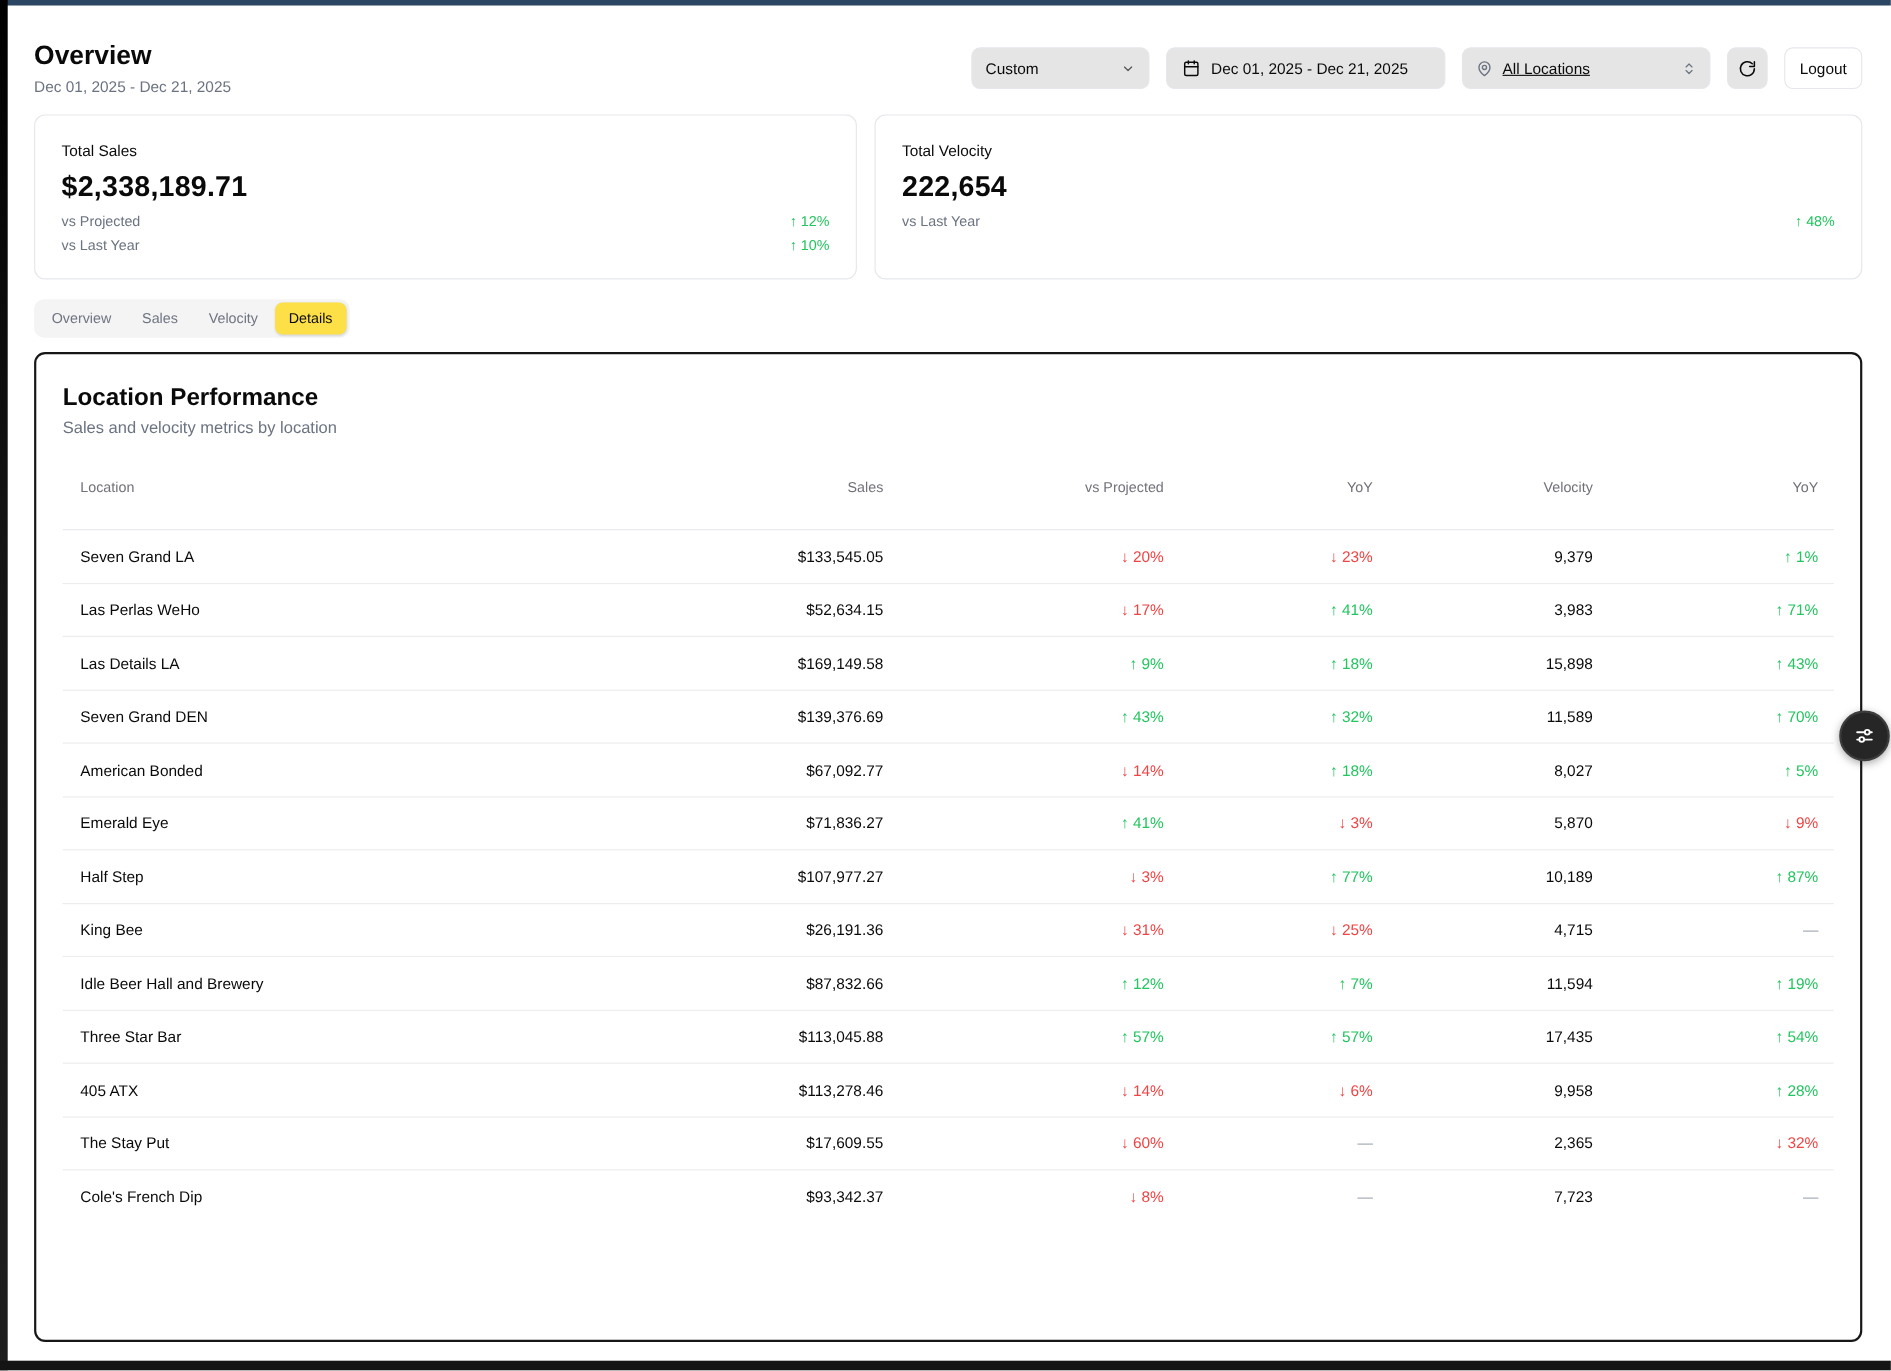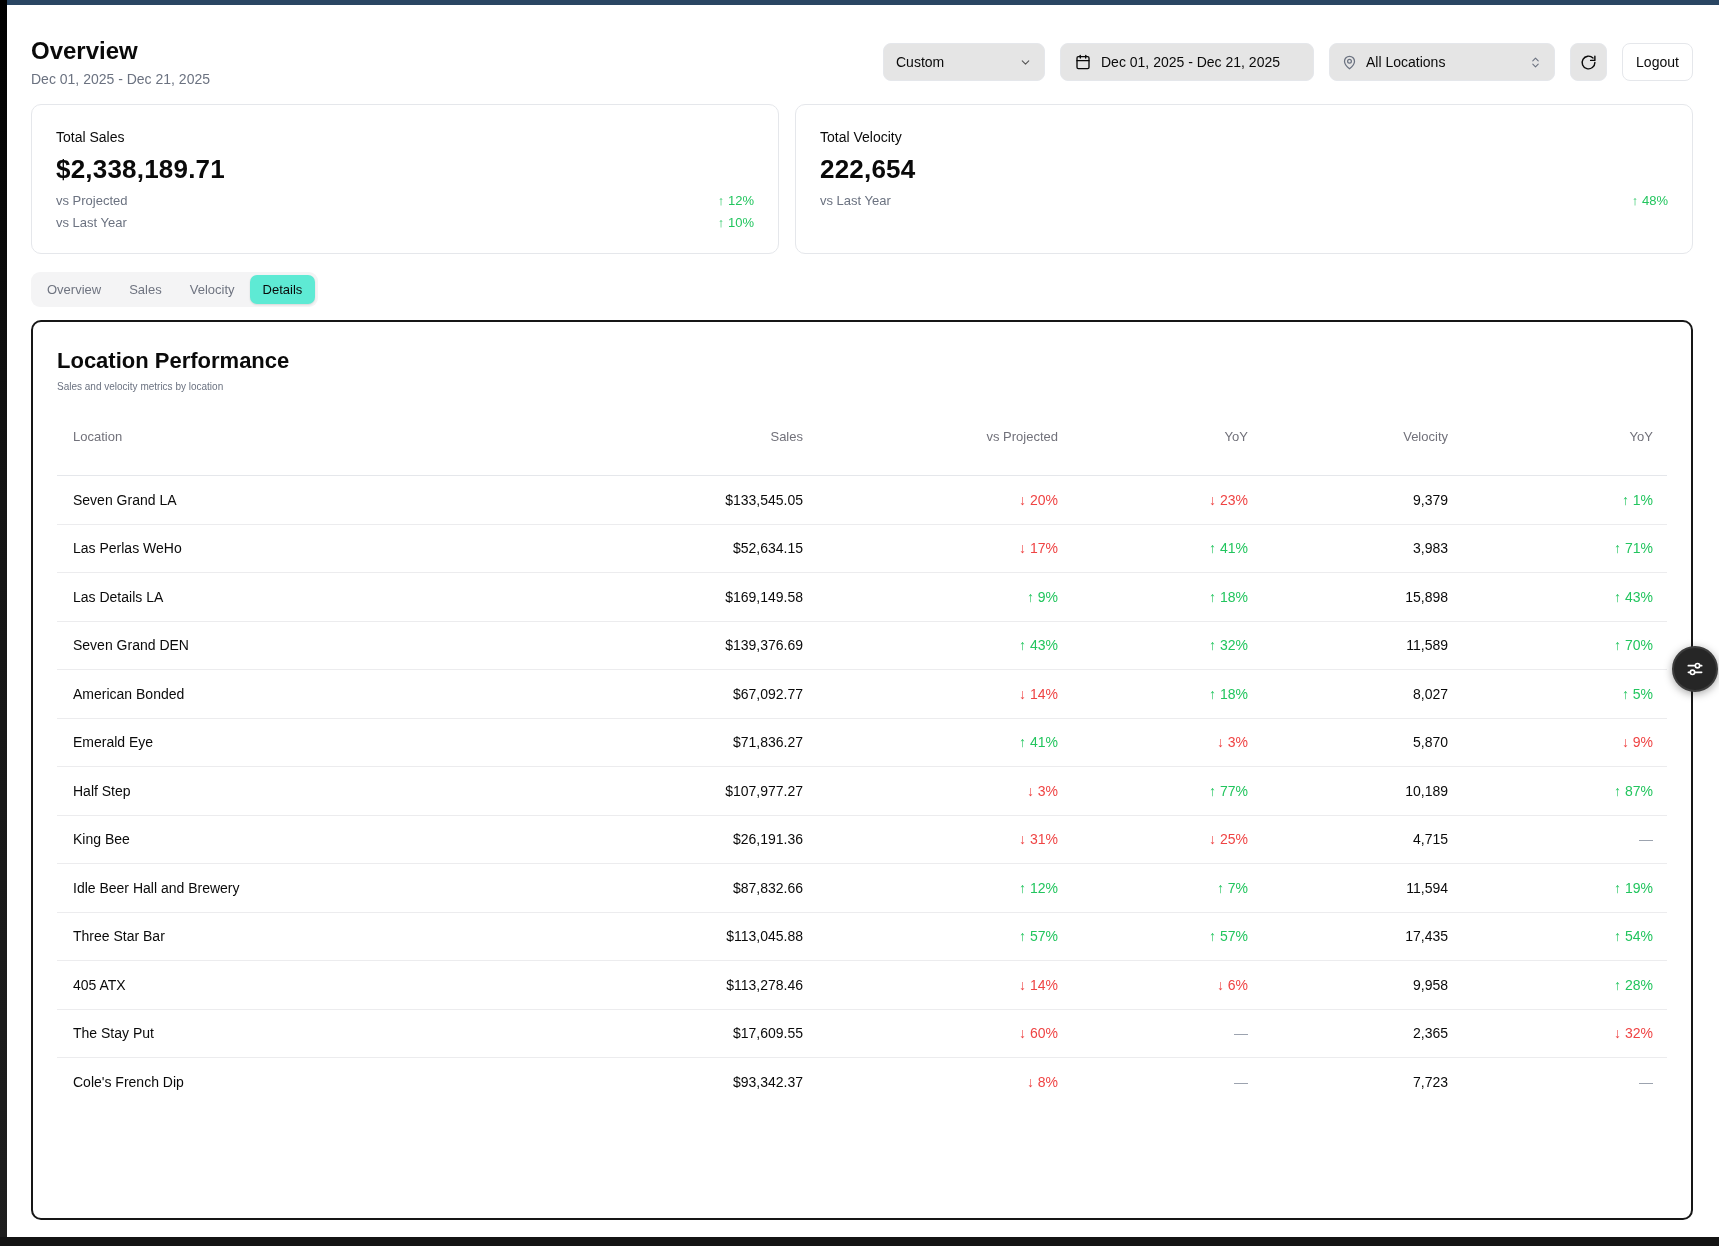--- a/index.html
+++ b/index.html
@@ -26,43 +26,43 @@
   .section-title { font-size: 24px; font-weight: 700; }
   .section-sub { font-size: 14px; color: #6b7280; margin-top: 6px; }
 
   .controls { display: flex; align-items: center; gap: 15px; }
   .ctrl { height: 38px; border: 1px solid #e5e7eb; border-radius: 8px; background: #e5e5e5;
           display: flex; align-items: center; font-size: 14px; color: #0a0a0a; cursor: pointer; }
   .ctrl svg { flex: 0 0 auto; }
   .preset-select { width: 162px; padding: 0 12px; justify-content: space-between; }
   .date-box { width: 254px; padding: 0 14px; gap: 10px; }
   .loc-select { width: 226px; padding: 0 12px; gap: 9px; }
-  .loc-select .grow { flex: 1; }
+  .loc-select .grow { flex: 1; text-decoration: underline; }
   .icon-btn { width: 37px; justify-content: center; }
   .logout-btn { width: 71px; justify-content: center; font-size: 14px; background: #fff; }
 
   
   .cards { margin-top: 17px; display: grid; grid-template-columns: 748px 1fr; gap: 16px; }
   .card { border: 1px solid #e5e7eb; border-radius: 10px; padding: 24px; height: 150px; background: #fff; }
   .metric-label { font-size: 14px; color: #0a0a0a; }
   .metric-value { font-size: 26px; font-weight: 700; margin-top: 9px; letter-spacing: .2px; }
   .metric-cmp { display: flex; justify-content: space-between; align-items: center; margin-top: 8px; font-size: 13px; }
   .metric-cmp .cmp-label { color: #6b7280; }
   .metric-cmp + .metric-cmp { margin-top: 7px; }
 
   
   .tabs { margin-top: 18px; display: inline-flex; background: #f4f4f5; border-radius: 9px; padding: 3px; gap: 2px; }
   .tab { font-size: 13px; color: #6f7480; padding: 7px 13px; border-radius: 7px; cursor: pointer; white-space: nowrap; }
-  .tab.active { background: #5eead4; color: #0a0a0a; font-weight: 500; box-shadow: 0 1px 2px rgba(0,0,0,.12); }
+  .tab.active { background: #fde047; color: #0a0a0a; font-weight: 500; box-shadow: 0 1px 2px rgba(0,0,0,.12); }
 
   
   .table-card { margin-top: 13px; border: 2px solid #171717; border-radius: 10px; background: #fff;
                 padding: 26px 24px; height: 900px; overflow: hidden; }
   .table-title { font-size: 22px; font-weight: 700; }
-  .table-sub { font-size: 10px; color: #6b7280; margin-top: 7px; }
+  .table-sub { font-size: 15px; color: #6b7280; margin-top: 7px; }
 
   .grid-row { display: grid; grid-template-columns: minmax(240px,1fr) 215px 255px 190px 200px 205px;
               align-items: center; padding: 0 14px 0 16px; }
   .thead { margin-top: 26px; height: 37px; font-size: 13px; color: #71717a; }
   .tbody .grid-row { height: 48.5px; font-size: 14px; }
   .tbody .grid-row { border-top: 1px solid #ececee; }
   .tbody .grid-row:first-child { border-top: 1px solid #e5e7eb; margin-top: 20px; }
   .cell.num, .hcell.num { text-align: right; }
   .pos { color: #22c55e; }
   .neg { color: #ef4444; }

